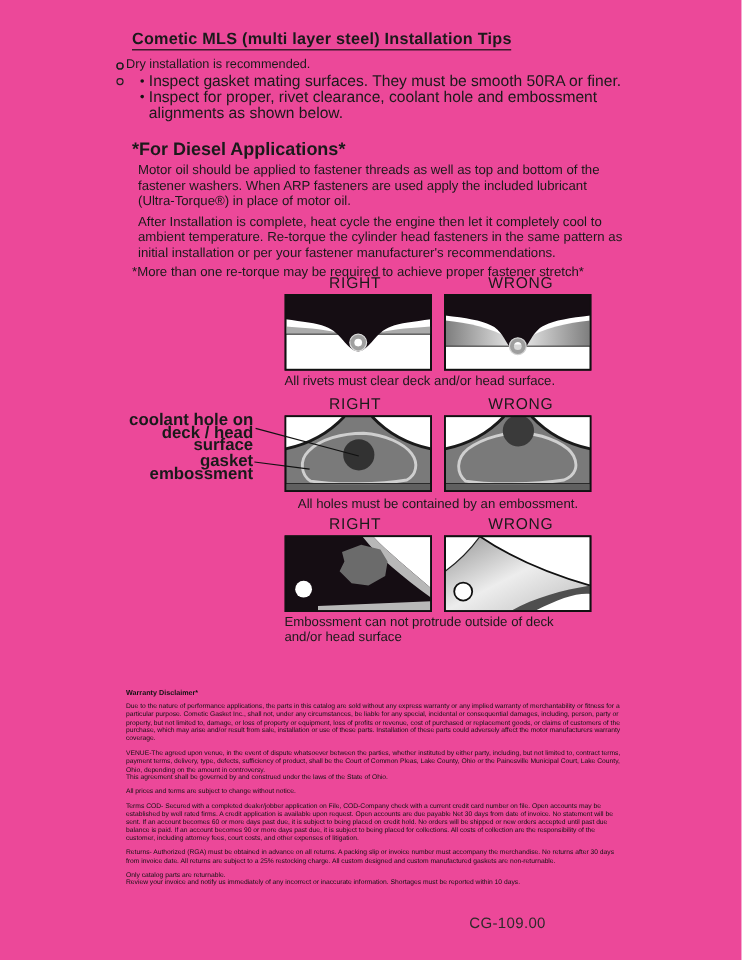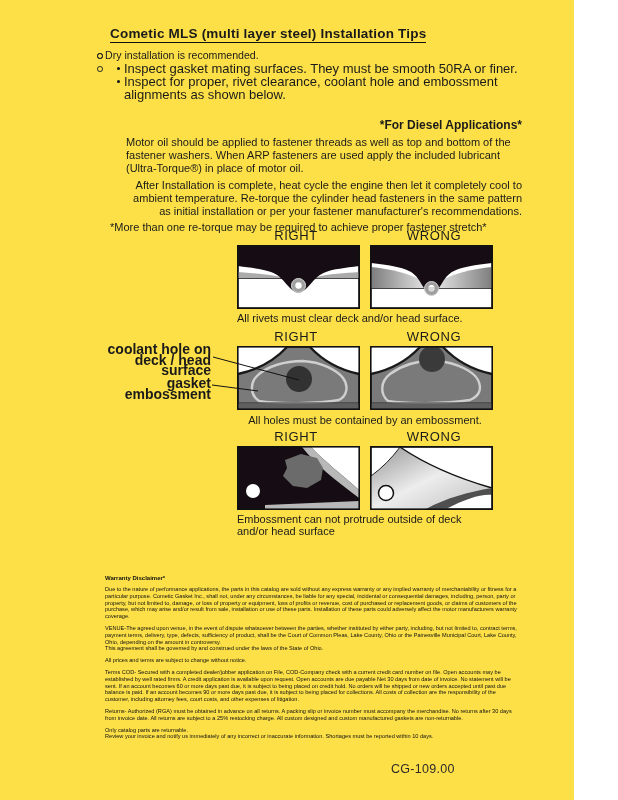--- a/index.html
+++ b/index.html
@@ -1,17 +1,17 @@
 <!DOCTYPE html>
 <html><head>
 <meta charset="utf-8">
 <style>
   html,body { margin:0; padding:0; background:#ffffff; }
   .page {
-    position:relative; width:574px; height:800px; background:#fde047;
+    position:relative; width:618px; height:800px; background:#ec4899;
     font-family:"Liberation Sans", sans-serif; color:#1a1a1a; overflow:hidden;
   }
   
   .top-section { position:absolute; left:97px; top:24px; width:428px; }
   .page-title {
     display:inline-block; margin:0 0 6px 13px; font-size:13.5px; font-weight:bold;
     border-bottom:1.6px solid #111; padding-bottom:1px; letter-spacing:0.2px;
   }
   .bullets { list-style:none; margin:0; padding:0; font-size:10.6px; line-height:13px; }
   .bullets li { position:relative; padding-left:8px; }
@@ -20,23 +20,23 @@
     border:1px solid #222; border-radius:50%;
   }
   .sub-bullets { list-style:none; margin:0; padding:0 0 0 20px; font-size:13px; line-height:13px; }
   .sub-bullets li { position:relative; padding-left:7px; }
   .sub-bullets li .f-dot {
     position:absolute; left:0; top:4.6px; width:3.4px; height:3.4px;
     background:#111; border-radius:50%;
   }
   
   .diesel { position:absolute; left:110px; top:118px; width:412px; }
-  .diesel h2 { margin:0 0 4px 0; font-size:12px; line-height:14px; font-weight:bold;text-align:right; }
-  .diesel p { margin:0 0 4px 16px; font-size:11px; line-height:13px; }
-  .diesel p.para2 { margin-bottom:3px;text-align:right; }
+  .diesel h2 { margin:0 0 4px 0; font-size:15px; line-height:14px; font-weight:bold; }
+  .diesel p { margin:0 0 4px 5px; font-size:11px; line-height:13px; }
+  .diesel p.para2 { margin-bottom:3px; }
   .diesel p.note { margin:0; }
   
   .fig-row { position:absolute; left:237px; width:256px; }
   .fig-row.r1 { top:228px; }
   .fig-row.r2 { top:329px; }
   .fig-row.r3 { top:429px; }
   .fig-labels { display:flex; gap:20px; }
   .fig-labels span { width:123px; text-align:center; font-size:13px; letter-spacing:0.6px; line-height:15px; }
   .fig-images { display:flex; gap:10px; margin-top:2px; }
   .fig-images svg { display:block; }

